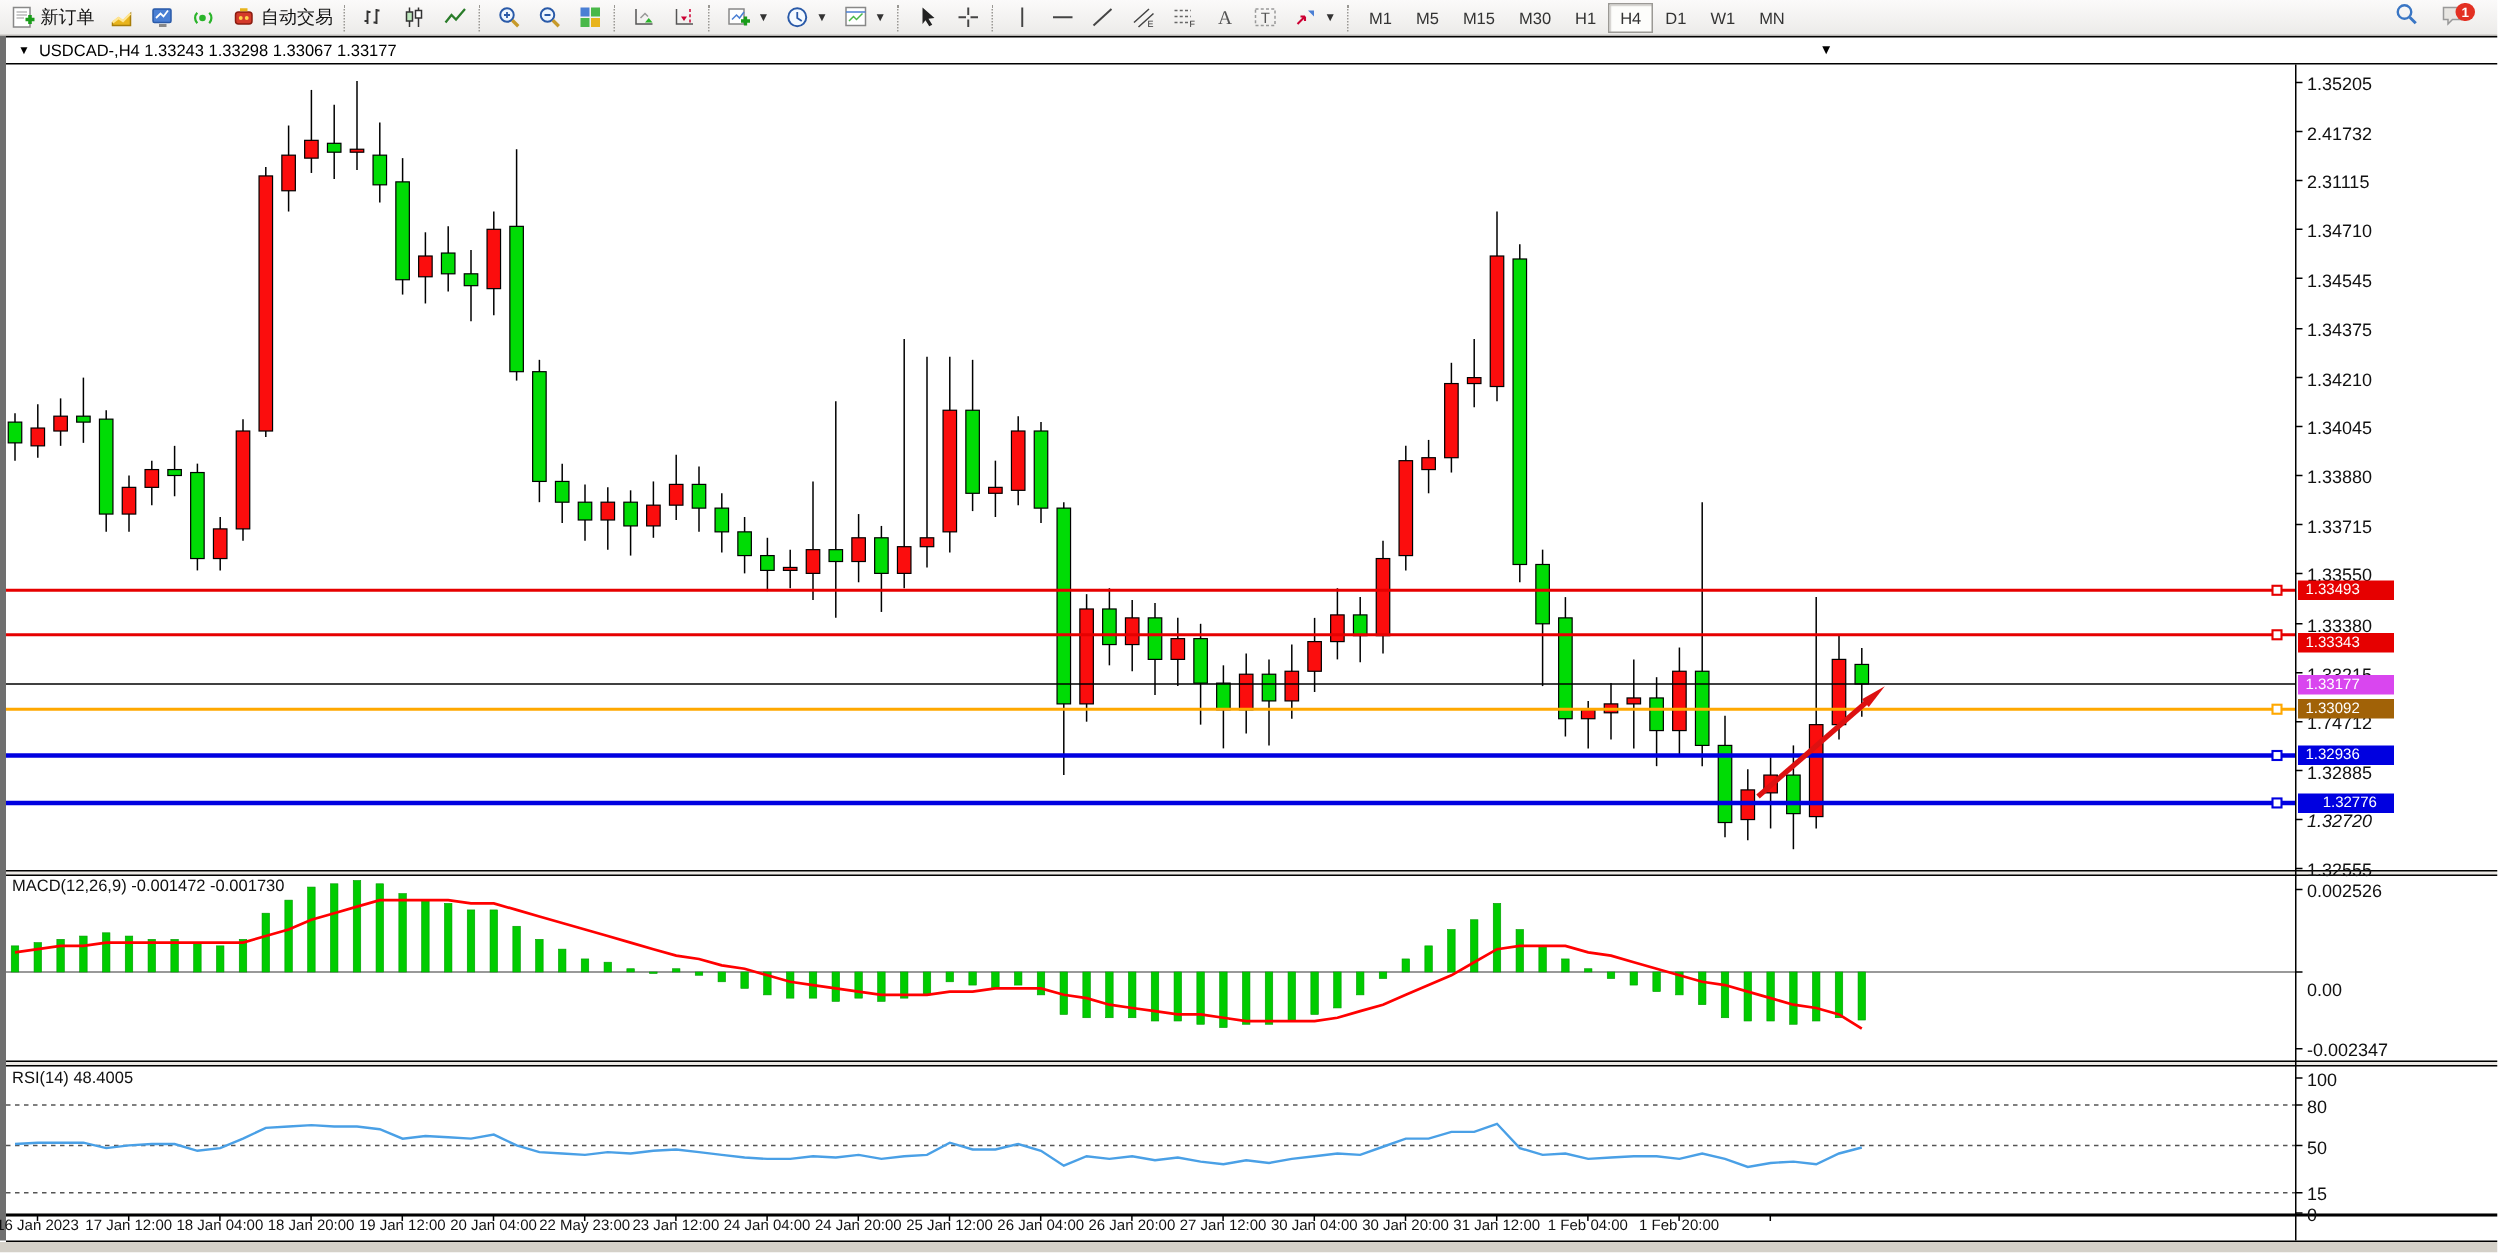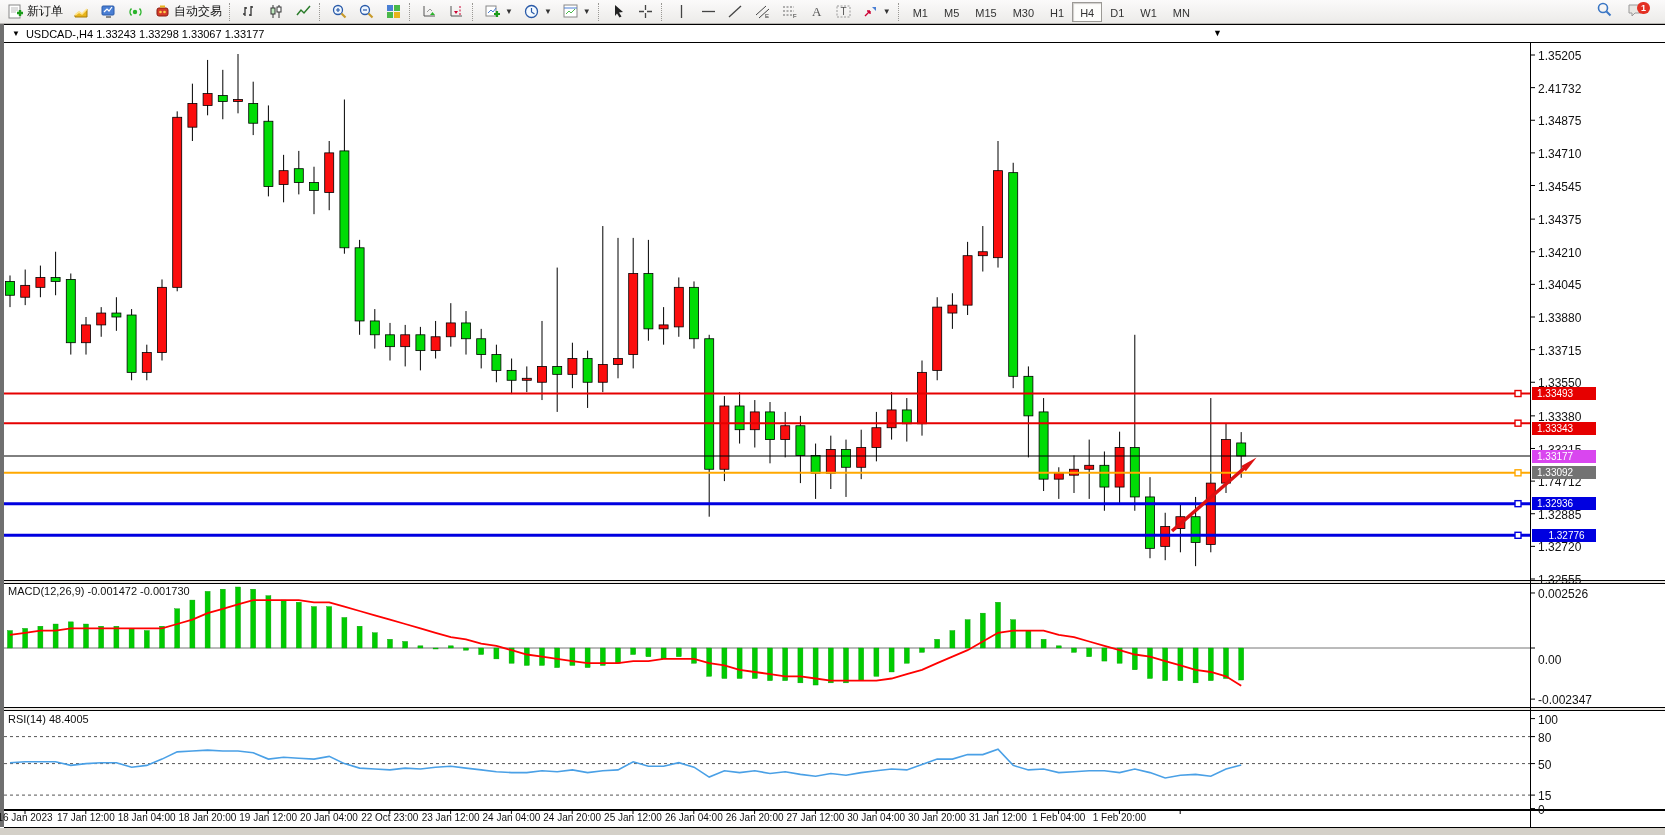--- a/index.html
+++ b/index.html
@@ -639,55 +639,55 @@
       <line x1="1180.2" y1="810" x2="1180.2" y2="814" stroke="#000" stroke-width="1"></line>
       <g>
         <line x1="1172" y1="531" x2="1249" y2="464" stroke="#dd1111" stroke-width="3.5"></line>
         <polygon points="1256.5439456107022,457.43578758549296 1245.8498257547462,471.35366590378834 1241.2814959005132,466.1034957728042" fill="#dd1111"></polygon>
       </g>
     </svg>
   <div id="overlays">
       <div class="badge" style="left: 1532px; top: 387px; background: rgb(230, 0, 0); color: rgb(255, 255, 255);">1.33493</div>
       <div class="badge" style="left: 1532px; top: 422px; background: rgb(230, 0, 0); color: rgb(255, 255, 255);">1.33343</div>
       <div class="badge" style="left: 1532px; top: 449.5px; background: #d946ef; color: rgb(255, 255, 255);">1.33177</div>
-      <div class="badge" style="left: 1532px; top: 466.3px; background: #737373; color: rgb(255, 255, 255);">1.33092</div>
+      <div class="badge" style="left: 1532px; top: 466.3px; background: #a16207; color: rgb(255, 255, 255);">1.33092</div>
       <div class="badge" style="left: 1532px; top: 497.2px; background: rgb(0, 0, 224); color: rgb(255, 255, 255);">1.32936</div>
       <div class="badge" style="left: 1532px; top: 528.8px; background: rgb(0, 0, 224); color: rgb(255, 255, 255); text-align: center;">1.32776</div>
       <div class="axis-label" style="left: 1538px; top: 49px;">1.35205</div>
       <div class="axis-label" style="left: 1538px; top: 81.6px;">2.41732</div>
-      <div class="axis-label" style="left: 1538px; top: 114.3px;">1.34875</div>
+      <div class="axis-label" style="left: 1538px; top: 114.3px;">2.31115</div>
       <div class="axis-label" style="left: 1538px; top: 146.9px;">1.34710</div>
       <div class="axis-label" style="left: 1538px; top: 179.5px;">1.34545</div>
       <div class="axis-label" style="left: 1538px; top: 213.1px;">1.34375</div>
       <div class="axis-label" style="left: 1538px; top: 245.7px;">1.34210</div>
       <div class="axis-label" style="left: 1538px; top: 278.4px;">1.34045</div>
       <div class="axis-label" style="left: 1538px; top: 311px;">1.33880</div>
       <div class="axis-label" style="left: 1538px; top: 343.6px;">1.33715</div>
       <div class="axis-label" style="left: 1538px; top: 376.3px;">1.33550</div>
       <div class="axis-label" style="left: 1538px; top: 409.9px;">1.33380</div>
       <div class="axis-label" style="left: 1538px; top: 442.5px;">1.33215</div>
       <div class="axis-label" style="left: 1538px; top: 475.1px;">1.74712</div>
       <div class="axis-label" style="left: 1538px; top: 507.7px;">1.32885</div>
-      <div class="axis-label" style="left: 1538px; top: 540.4px;">1.32720</div>
+      <div class="axis-label" style="left: 1538px; top: 540.4px; font-style: italic;">1.32720</div>
       <div class="axis-label" style="left: 1538px; top: 573px;">1.32555</div>
       <div class="axis-label" style="left: 1538px; top: 587px;">0.002526</div>
       <div class="axis-label" style="left: 1538px; top: 653px;">0.00</div>
       <div class="axis-label" style="left: 1538px; top: 693.1px;">-0.002347</div>
       <div class="axis-label" style="left: 1538px; top: 712.6px;">100</div>
       <div class="axis-label" style="left: 1538px; top: 730.6px;">80</div>
       <div class="axis-label" style="left: 1538px; top: 757.6px;">50</div>
       <div class="axis-label" style="left: 1538px; top: 789.1px;">15</div>
       <div class="axis-label" style="left: 1538px; top: 802.6px;">0</div>
       <div class="time-label" style="left: 25px;">16 Jan 2023</div>
       <div class="time-label" style="left: 85.8px;">17 Jan 12:00</div>
       <div class="time-label" style="left: 146.6px;">18 Jan 04:00</div>
       <div class="time-label" style="left: 207.4px;">18 Jan 20:00</div>
       <div class="time-label" style="left: 268.2px;">19 Jan 12:00</div>
       <div class="time-label" style="left: 329px;">20 Jan 04:00</div>
-      <div class="time-label" style="left: 389.8px;">22 Oct 23:00</div>
+      <div class="time-label" style="left: 389.8px;">22 May 23:00</div>
       <div class="time-label" style="left: 450.6px;">23 Jan 12:00</div>
       <div class="time-label" style="left: 511.4px;">24 Jan 04:00</div>
       <div class="time-label" style="left: 572.2px;">24 Jan 20:00</div>
       <div class="time-label" style="left: 633px;">25 Jan 12:00</div>
       <div class="time-label" style="left: 693.8px;">26 Jan 04:00</div>
       <div class="time-label" style="left: 754.6px;">26 Jan 20:00</div>
       <div class="time-label" style="left: 815.4px;">27 Jan 12:00</div>
       <div class="time-label" style="left: 876.2px;">30 Jan 04:00</div>
       <div class="time-label" style="left: 937px;">30 Jan 20:00</div>
       <div class="time-label" style="left: 997.8px;">31 Jan 12:00</div>

